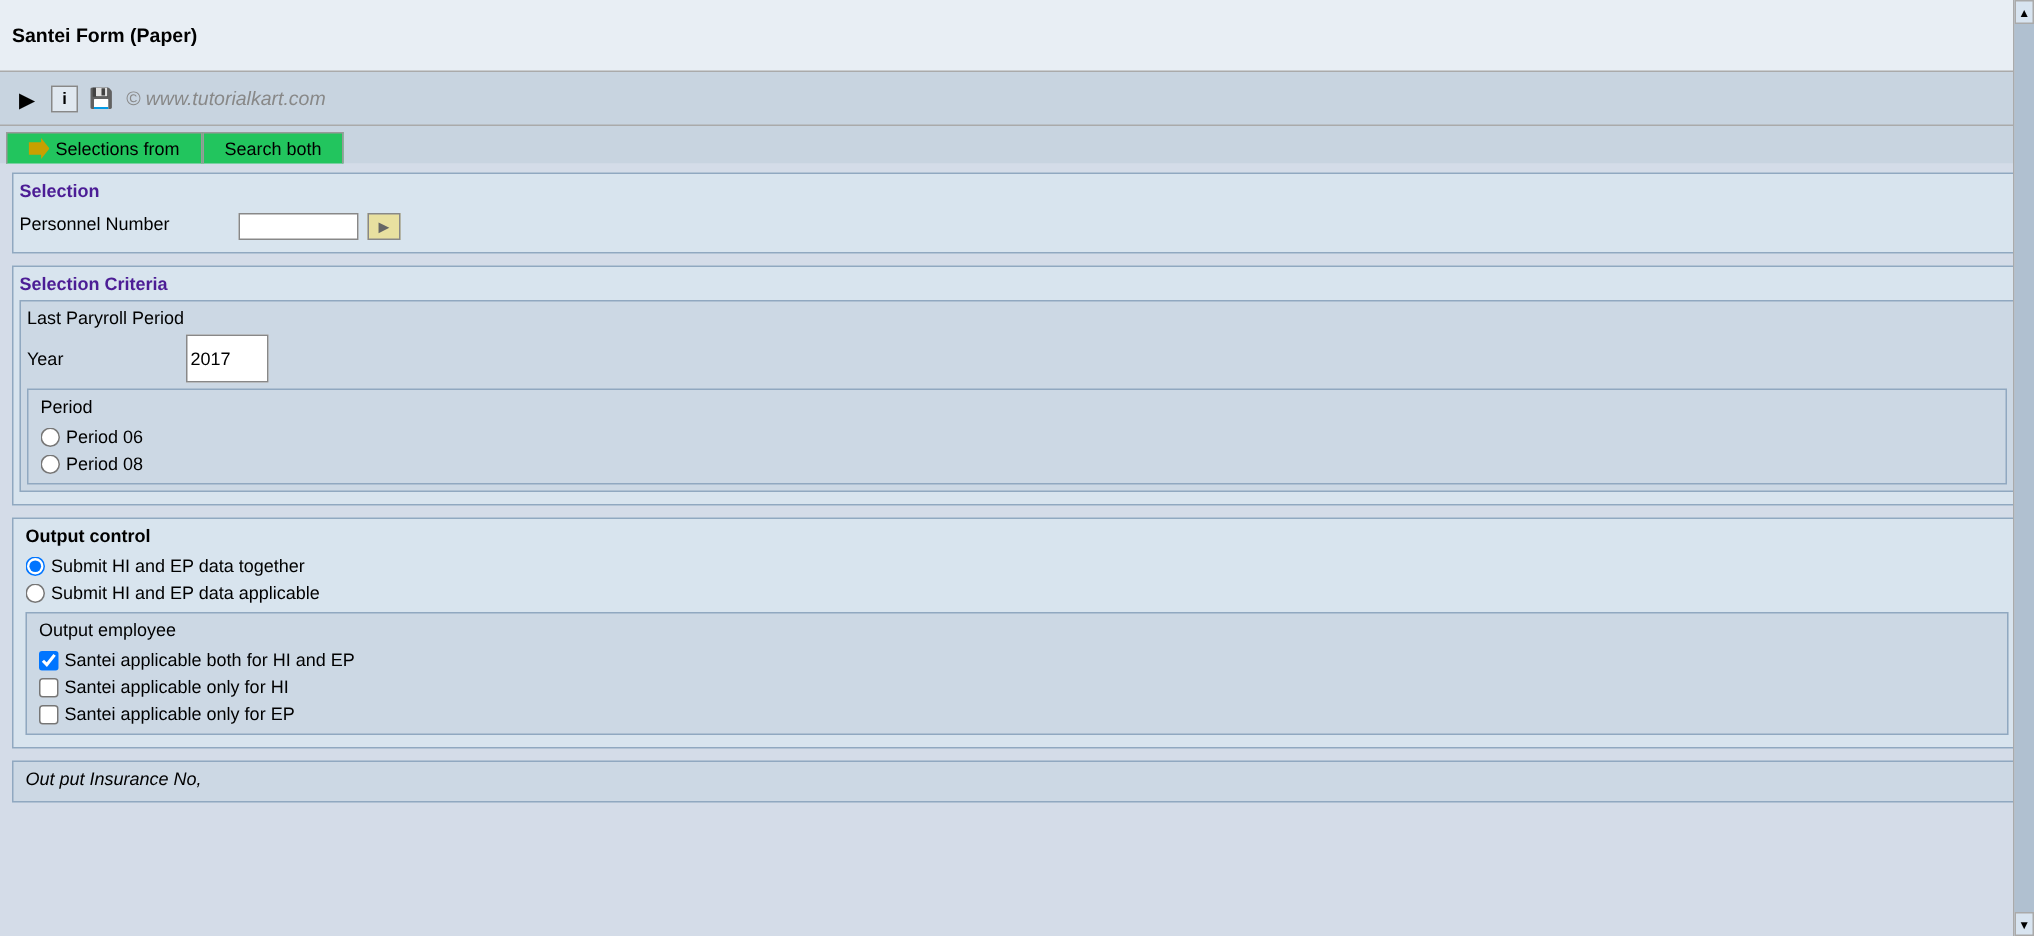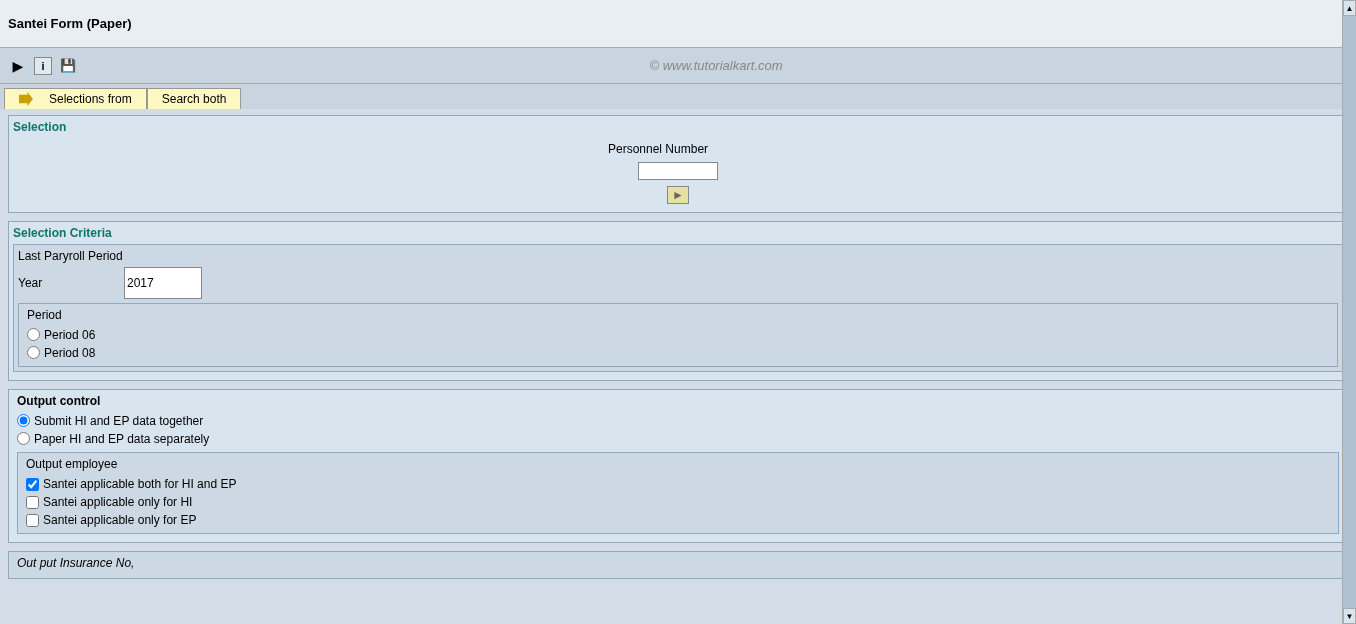--- a/index.html
+++ b/index.html
@@ -26,41 +26,40 @@
       height: 36px;
     }
     .toolbar-icon {
       width: 20px; height: 20px;
       display: inline-flex; align-items: center; justify-content: center;
       cursor: pointer;
       font-size: 14px;
     }
     .toolbar-watermark {
       flex: 1;
-      text-align: center;
       color: #888;
       font-size: 13px;
       font-style: italic;
     }
     .tab-bar {
       display: flex;
       padding: 4px 4px 0 4px;
       gap: 0;
       background: #c8d4e0;
     }
     .tab-btn {
       padding: 3px 14px;
-      background: #fef9c3;
+      background: #22c55e;
       border: 1px solid #999;
       border-bottom: none;
       cursor: pointer;
       font-size: 12px;
       display: flex;
       align-items: center;
-      gap: 16px;
+      gap: 4px;
     }
     .tab-arrow {
       display: inline-block;
       width: 14px; height: 14px;
       background: #c8a000;
       clip-path: polygon(0 20%, 60% 20%, 60% 0%, 100% 50%, 60% 100%, 60% 80%, 0 80%);
     }
     .main-content {
       padding: 6px 8px;
       background: #d4dce8;
@@ -70,28 +69,27 @@
     .section-box {
       background: #d8e4ee;
       border: 1px solid #90a8c0;
       margin-bottom: 8px;
       padding: 4px;
     }
     .section-label {
       font-weight: bold;
       font-size: 12px;
       margin-bottom: 4px;
-      color: #0f766e;
+      color: #4c1d95;
     }
     .field-row {
       display: flex;
-      align-items: center;
+      align-items: flex-start;
       gap: 6px;
       padding: 4px 0;
-      flex-direction: column;
     }
     .field-label {
       min-width: 140px;
       font-size: 12px;
     }
     .field-input {
       border: 1px solid #888;
       background: #fff;
       height: 18px;
       width: 80px;
@@ -123,37 +121,37 @@
       margin-bottom: 4px;
     }
     .year-label {
       min-width: 100px;
       font-size: 12px;
     }
     .year-input {
       border: 1px solid #888;
       background: #fff;
       height: 18px;
-      width: 78px;
+      width: 55px;
       font-size: 12px;
       padding: 15px 2px;
     }
     .period-box {
       background: #ccd8e4;
       border: 1px solid #90a8c0;
       padding: 4px 8px;
       margin-top: 4px;
     }
     .period-label {
       font-size: 12px;
       margin-bottom: 4px;
     }
     .radio-row {
       display: flex;
-      align-items: flex-start;
+      align-items: flex-end;
       gap: 4px;
       padding: 2px 0;
       font-size: 12px;
     }
     .radio-input {
       cursor: pointer;
     }
     .output-control-box {
       background: #d8e4ee;
       border: 1px solid #90a8c0;
@@ -272,21 +270,21 @@
   </div>
 
   <div class="output-control-box">
     <div class="output-label">Output control</div>
     <div class="radio-row">
       <input type="radio" name="submit_option" class="radio-input" checked="" style="">
       <span>Submit HI and EP data together</span>
     </div>
     <div class="radio-row">
       <input type="radio" name="submit_option" class="radio-input" style="">
-      <span>Paper HI and EP data separately</span>
+      <span>Submit HI and EP data applicable</span>
     </div>
 
     <div class="output-employee-box">
       <div class="inner-label">Output employee</div>
       <div class="checkbox-row">
         <input type="checkbox" checked="" style="">
         <span>Santei applicable both for HI and EP</span>
       </div>
       <div class="checkbox-row">
         <input type="checkbox" style="">

